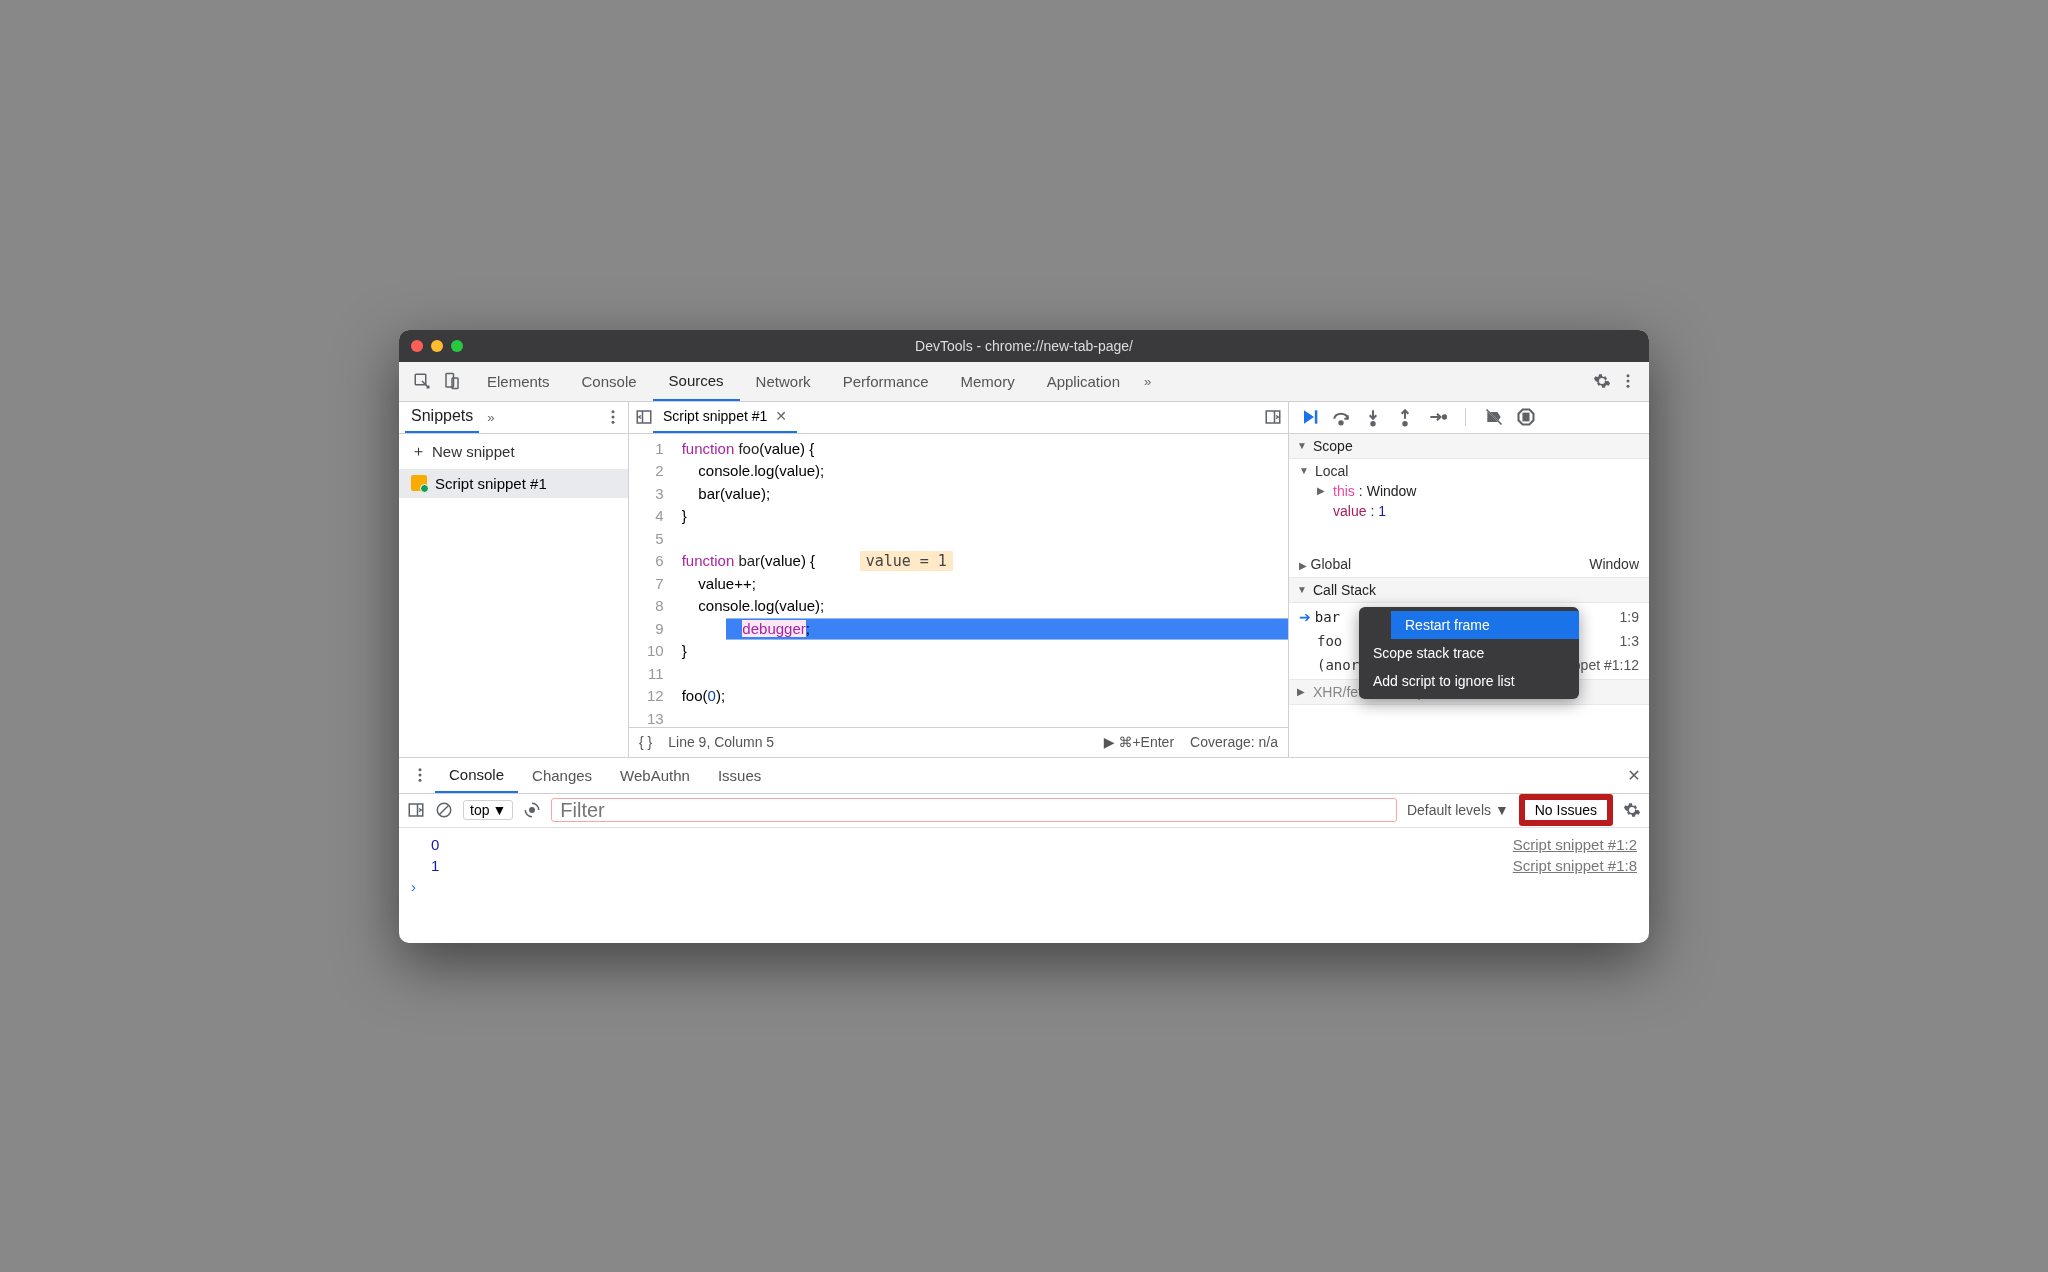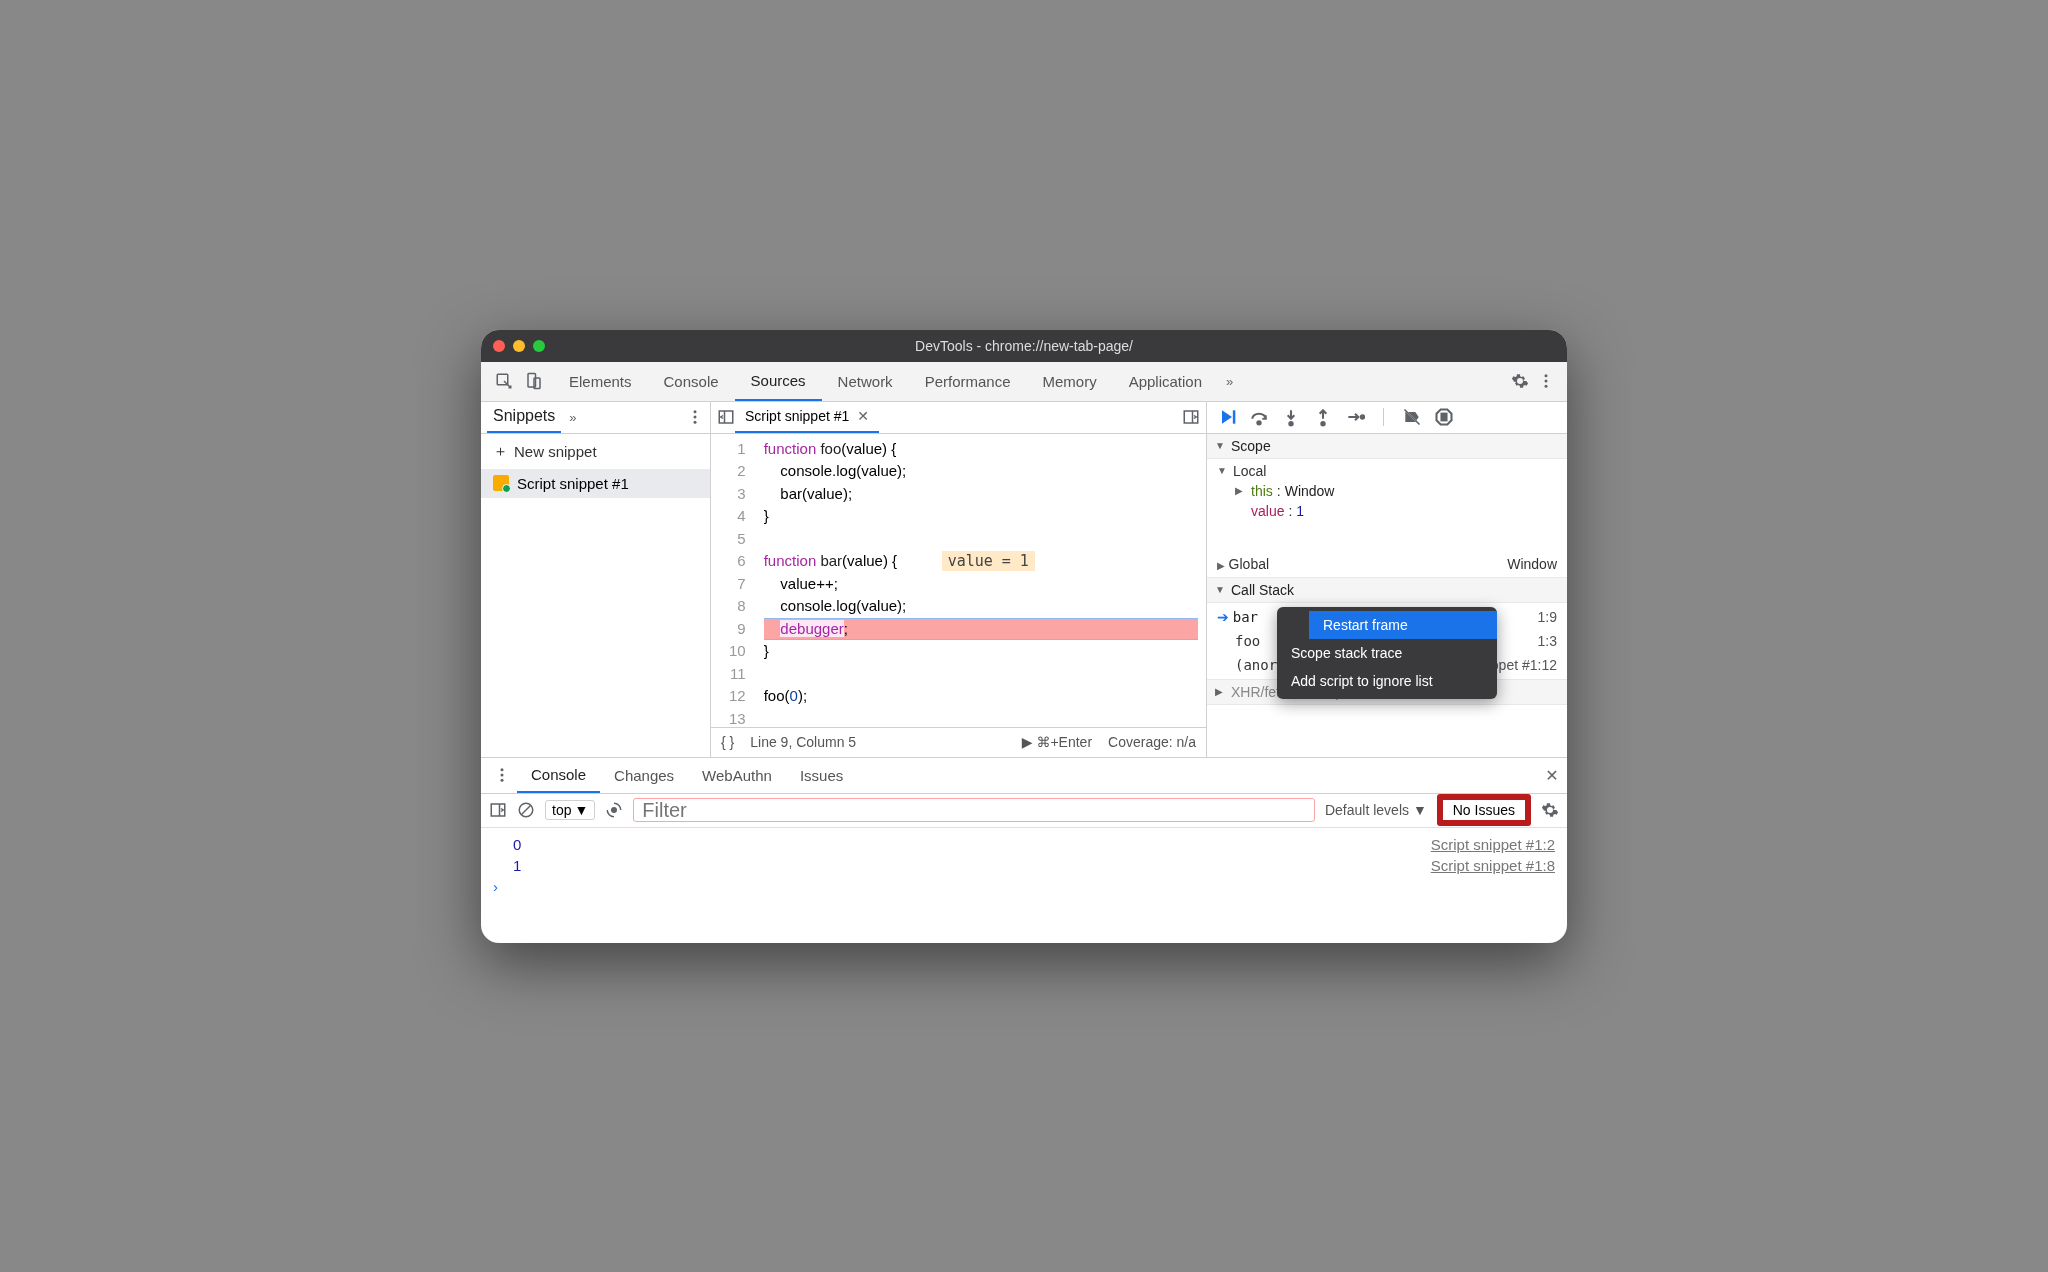--- a/index.html
+++ b/index.html
@@ -1,17 +1,17 @@
 <!DOCTYPE html>
 <html><head>
   <meta charset="utf-8">
   <style>
     * { margin: 0; padding: 0; box-sizing: border-box; font-family: -apple-system, BlinkMacSystemFont, "Segoe UI", Arial, sans-serif; }
     body { background: #888; display: flex; align-items: center; justify-content: center; min-height: 100vh; }
-    .window { width: 1086px; background: #fff; border-radius: 18px; overflow: hidden; box-shadow: 0 20px 60px rgba(0,0,0,0.5); }
+    .window { width: 1250px; background: #fff; border-radius: 10px; overflow: hidden; box-shadow: 0 20px 60px rgba(0,0,0,0.5); }
     .titlebar { background: #3a3a3c; height: 32px; display: flex; align-items: center; padding: 0 12px; position: relative; }
     .traffic-lights { display: flex; gap: 8px; }
     .tl { width: 12px; height: 12px; border-radius: 50%; }
     .tl.red { background: #ff5f56; }
     .tl.yellow { background: #ffbd2e; }
     .tl.green { background: #27c93f; }
     .title { position: absolute; left: 0; right: 0; text-align: center; color: #ddd; font-size: 14px; font-weight: 500; pointer-events: none; }
     .main-tabs { display: flex; align-items: center; height: 40px; border-bottom: 1px solid #d0d0d0; background: #f3f3f3; padding: 0 4px; }
     .main-tab { padding: 0 16px; height: 100%; display: flex; align-items: center; color: #555; font-size: 15px; cursor: pointer; }
     .main-tab.active { color: #1a73e8; border-bottom: 2px solid #1a73e8; font-weight: 500; color: #222; }
@@ -35,21 +35,21 @@
     .editor-tab.active { border-bottom: 2px solid #1a73e8; }
     .close-x { color: #666; cursor: pointer; }
     .code-area { flex: 1; display: flex; font-family: Menlo, Monaco, monospace; font-size: 15px; overflow: auto; background: #fff; }
     .gutter { background: #fff; color: #999; text-align: right; padding: 4px 10px 4px 18px; line-height: 1.5; user-select: none; }
     .code { padding: 4px 8px; line-height: 1.5; white-space: pre; flex: 1; }
     .tok-kw { color: #a626a4; }
     .tok-fn { color: #222; }
     .tok-dbg { color: #a626a4; background: #fce8f5; }
     .tok-num { color: #0842a0; }
     .inline-val { background: #ffe9c6; padding: 1px 6px; margin-left: 32px; font-family: Menlo, monospace; color: #444; }
-    .highlight-line { background: #fca5a5; display: inline-block; width: 100%; box-shadow: inset 0 1px 0 #92b8f0, inset 0 -1px 0 #92b8f0; }
+    .highlight-line { background: #3b82f6; display: inline-block; width: 100%; box-shadow: inset 0 1px 0 #92b8f0, inset 0 -1px 0 #92b8f0; margin-left: 44px; }
     .status-bar { display: flex; align-items: center; height: 30px; padding: 0 10px; border-top: 1px solid #d0d0d0; font-size: 14px; color: #555; gap: 16px; }
     .right-pane { width: 360px; display: flex; flex-direction: column; font-size: 14px; position: relative; }
     .dbg-toolbar { display: flex; align-items: center; gap: 12px; height: 32px; padding: 0 10px; border-bottom: 1px solid #d0d0d0; }
     .dbg-toolbar .icon { width: 20px; height: 20px; color: #5f6368; cursor: pointer; }
     .dbg-toolbar .icon.play { color: #1a73e8; }
     .panel-header { display: flex; align-items: center; gap: 4px; padding: 4px 8px; border-bottom: 1px solid #e8e8e8; color: #222; background: #f5f5f5; }
     .panel-body { padding: 2px 0; font-family: Menlo, monospace; font-size: 14px; color: #333; border-bottom: 1px solid #e8e8e8; }
     .tree-row { display: flex; align-items: center; padding: 2px 10px; gap: 4px; }
     .tri { font-size: 10px; color: #666; width: 12px; }
     .prop-key { color: #a71d5d; }
@@ -251,21 +251,21 @@
 
       <div class="panel-header">
           <span class="tri">▼</span>
           <span>Scope</span>
         </div>
       <div class="panel-body">
         <div class="tree-row">
             <span class="tri">▼</span>
             <span>Local</span>
           </div>
-        <div class="tree-row" style="padding-left:28px"><span class="tri">▶</span><span class="prop-key" style="color:#4d7c0f">this</span>: <span class="prop-val">Window</span></div>
+        <div class="tree-row" style="padding-left:28px"><span class="tri">▶</span><span class="prop-key" style="color:#ec4899">this</span>: <span class="prop-val">Window</span></div>
         <div class="tree-row" style="padding-left:44px"><span class="prop-key">value</span>: <span class="prop-val num">1</span></div>
         <div class="global-row">
             <span><span class="tri">▶</span> <span>Global</span></span>
             <span>Window</span>
           </div>
       </div>
 
       <div class="panel-header">
           <span class="tri">▼</span>
           <span>Call Stack</span>

